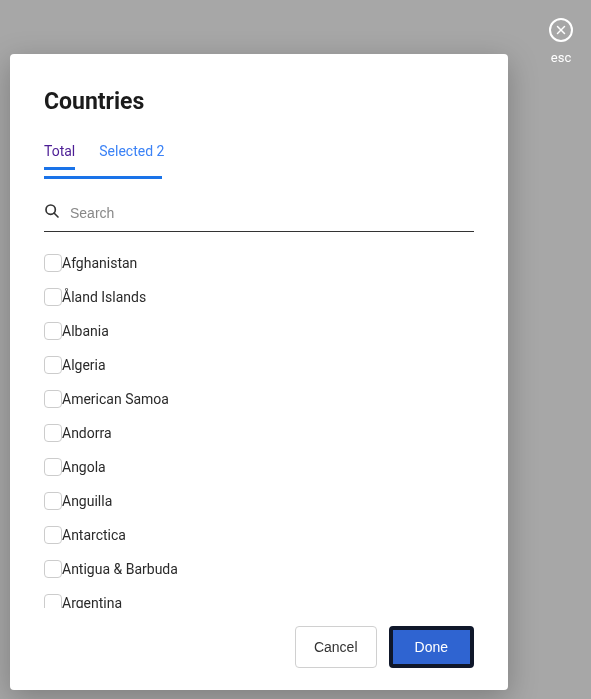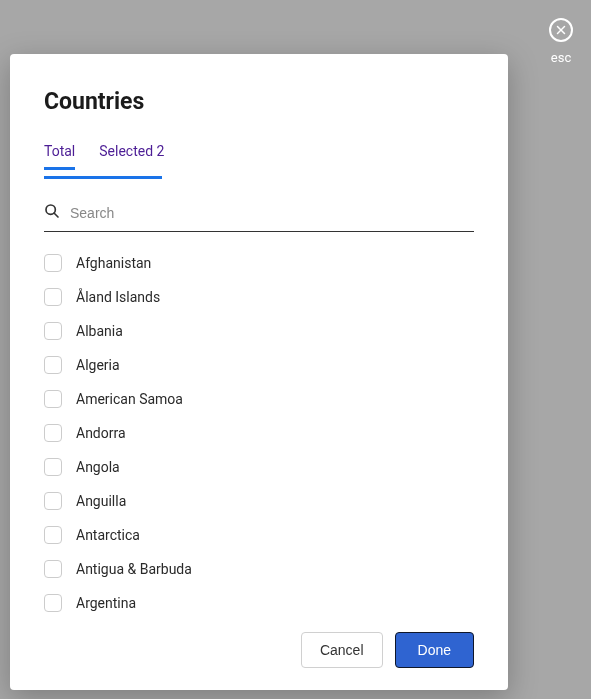--- a/index.html
+++ b/index.html
@@ -62,21 +62,21 @@
     .tabs {
       display: flex;
       gap: 24px;
       border-bottom: 1px solid transparent;
       margin-bottom: 8px;
     }
     .tab {
       font-size: 14px;
       padding-bottom: 8px;
       cursor: pointer;
-      color: #4c1d95;
+      color: #3b82f6;
       border-bottom: 3px solid transparent;
     }
     .tab.active {
       color: #4c1d95;
       border-bottom: 3px solid #1a73e8;
     }
     .tab-active-underline-ext {
       height: 3px;
       width: 118px;
       background: #1a73e8;
@@ -113,21 +113,20 @@
       overflow: hidden;
     }
     .list {
       height: 100%;
       overflow-y: auto;
       padding-right: 8px;
     }
     .list-item {
       display: flex;
       align-items: center;
-      gap: 14px;
       padding: 8px 0;
     }
     .checkbox {
       width: 18px;
       height: 18px;
       border: 1.5px solid #ccc;
       border-radius: 4px;
       background: #fff;
       cursor: pointer;
       flex-shrink: 0;
@@ -150,21 +149,21 @@
       border: 1px solid transparent;
     }
     .btn-cancel {
       background: #fff;
       border: 1px solid #d0d0d0;
       color: #333;
     }
     .btn-done {
       background: #2f64d1;
       color: #fff;
-      border: 1px solid #0f172a;
+      border: 4px solid #0f172a;
       padding: 9px 22px;
     }
   </style>
 </head>
 <body>
 
 <div class="esc-wrap">
   <span class="esc-circle">
     <svg viewBox="0 0 24 24" fill="none" stroke="#fff" stroke-width="3" stroke-linecap="round">
       <line x1="5" y1="5" x2="19" y2="19"></line>

